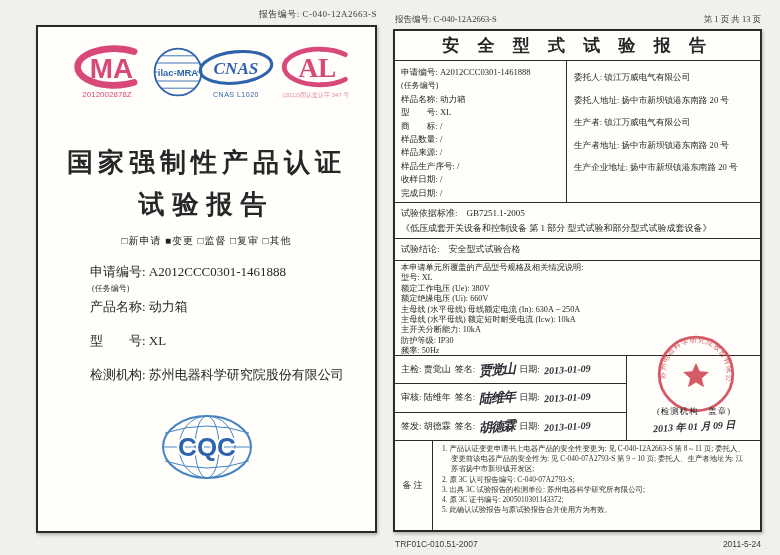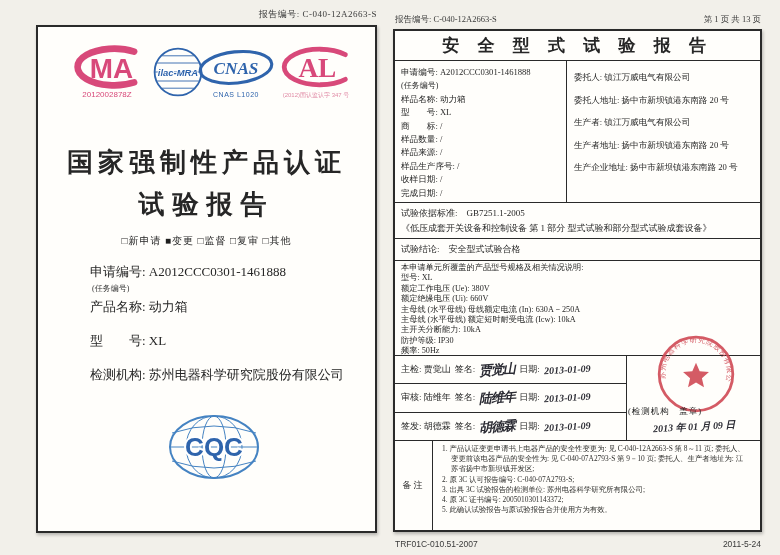--- a/index.html
+++ b/index.html
@@ -41,21 +41,21 @@
     text-align:center; font-size:26px; font-weight:bold; letter-spacing:8px;
   }
   .lp-checks {
     position:absolute; top:207px; left:0; width:100%;
     text-align:center; font-size:10px; letter-spacing:1px; color:#1e1e1e;
   }
   .lp-fields { position:absolute; top:236px; left:52px; right:20px; font-size:13px; }
   .lp-fields .row { margin-bottom:2px; }
   .lp-fields .small { font-size:8px; color:#333; margin:0 0 4px 2px;}
   .lp-fields .gap { height:14px; }
-  .lp-cqc { position:absolute; top:382px; left:0; width:100%; text-align:left;margin-left:7px; }
+  .lp-cqc { position:absolute; top:382px; left:0; width:100%; text-align:left; }
   
   #rp-head {
     position:absolute; top:14px; left:395px; width:366px;
     display:flex; justify-content:space-between;
     font-size:8.5px; color:#3a3a3a;
   }
   .rp { left:393px; top:29px; width:369px; height:503px; }
   .rp-title {
     position:absolute; top:0; left:0; width:100%; height:30px;
     border-bottom:1.5px solid #2a2a2a;
@@ -98,21 +98,21 @@
     position:relative; white-space:nowrap;
   }
   .sig-row:last-child { border-bottom:none; }
   .handwrite {
     font-style:italic; font-weight:bold; font-size:13px; color:#2c2c34;
     transform:rotate(-4deg); display:inline-block; letter-spacing:-1px;
   }
   .handdate { font-style:italic; font-weight:bold; font-size:10px; color:#2c2c34; transform:rotate(-3deg); display:inline-block;}
   .sig-r { position:absolute; left:233px; top:0; right:0; height:100%; }
   .stamp-svg { position:absolute; left:28px; top:-22px; opacity:.9; }
-  .stamp-cap { position:absolute; left:0; bottom:22px; width:100%; text-align:left; font-size:8.5px; letter-spacing:1px;}
+  .stamp-cap { position:absolute; left:0; bottom:22px; width:100%; text-align:center; font-size:8.5px; letter-spacing:1px;}
   .stamp-date { position:absolute; left:0; bottom:6px; width:100%; text-align:center; }
   .rp-notes { position:absolute; top:410px; left:0; width:100%; bottom:0; }
   .rp-notes .nt-label {
     position:absolute; left:0; top:0; width:38px; height:100%;
     border-right:1px solid #2a2a2a;
     display:flex; align-items:center; justify-content:center; font-size:9px; letter-spacing:2px;
   }
   .rp-notes .nt-body {
     position:absolute; left:43px; top:0; right:0; height:100%;
     padding:3px 3px 0 4px; font-size:7.4px; line-height:10.2px;
@@ -137,21 +137,21 @@
 
     <div class="logo-block">
       <svg width="88" height="44" viewBox="0 0 120 60">
         <path d="M97 9 A50 25 0 1 0 97 51" fill="none" stroke="#d8497a" stroke-width="9" stroke-linecap="round"></path>
         <text x="66" y="45" text-anchor="middle" font-size="38" font-weight="bold" fill="#d8497a" font-family="Liberation Sans, sans-serif">MA</text>
       </svg>
       <div class="logo-red-sub">2012002878Z</div>
     </div>
 
     <div class="mid-logos">
-      <div class="logo-block" style="margin-right:-8px;font-style:italic;">
+      <div class="logo-block" style="margin-right:-8px;">
         <svg width="54" height="54" viewBox="0 0 60 60">
           <circle cx="30" cy="30" r="26" fill="none" stroke="#2f64ac" stroke-width="2"></circle>
           <path d="M6 20 H54 M4 30 H56 M6 40 H54 M12 12 H48 M12 48 H48" stroke="#2f64ac" stroke-width="1" fill="none"></path>
           <text x="30" y="34" text-anchor="middle" font-size="10.5" font-weight="bold" fill="#2f64ac" font-family="Liberation Sans, sans-serif" paint-order="stroke" stroke="#ffffff" stroke-width="2">ilac-MRA</text>
         </svg>
       </div>
       <div class="logo-block">
         <svg width="78" height="44" viewBox="0 0 100 56">
           <ellipse cx="50" cy="26" rx="46" ry="20" fill="none" stroke="#2f64ac" stroke-width="4" transform="rotate(-6 50 26)"></ellipse>
           <text x="50" y="34" text-anchor="middle" font-size="22" font-weight="bold" font-style="italic" fill="#2f64ac" font-family="Liberation Serif, serif">CNAS</text>

